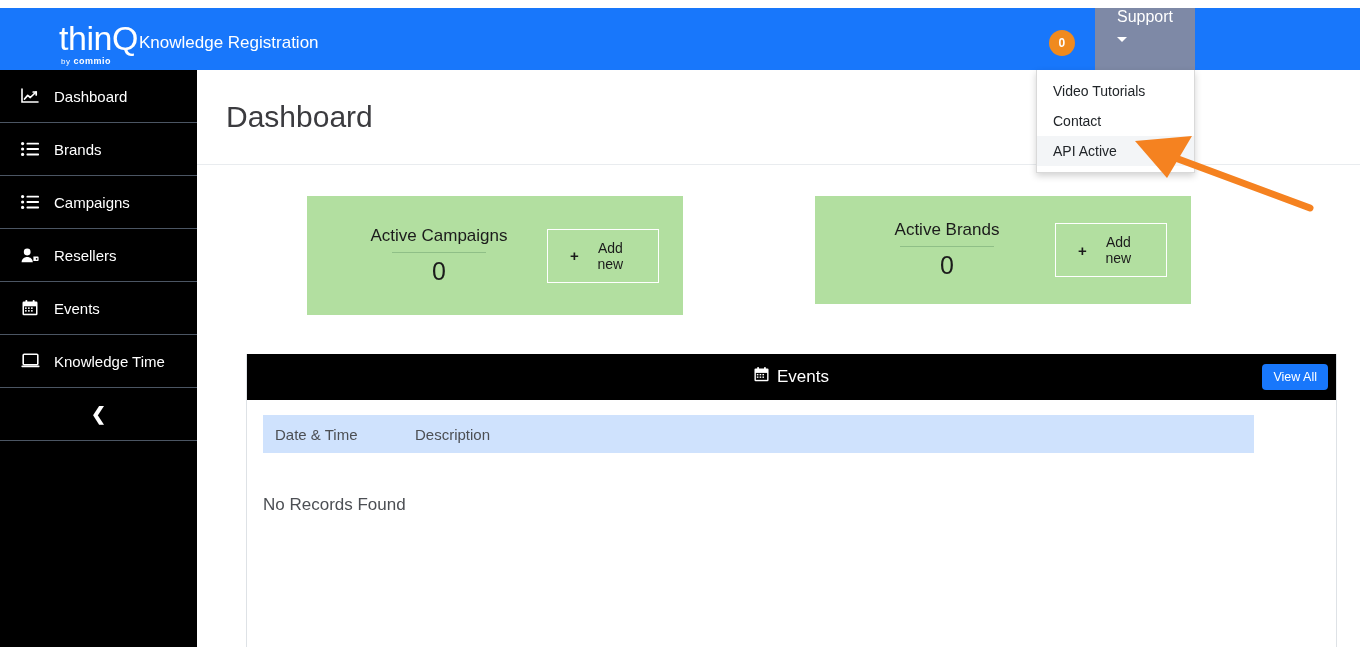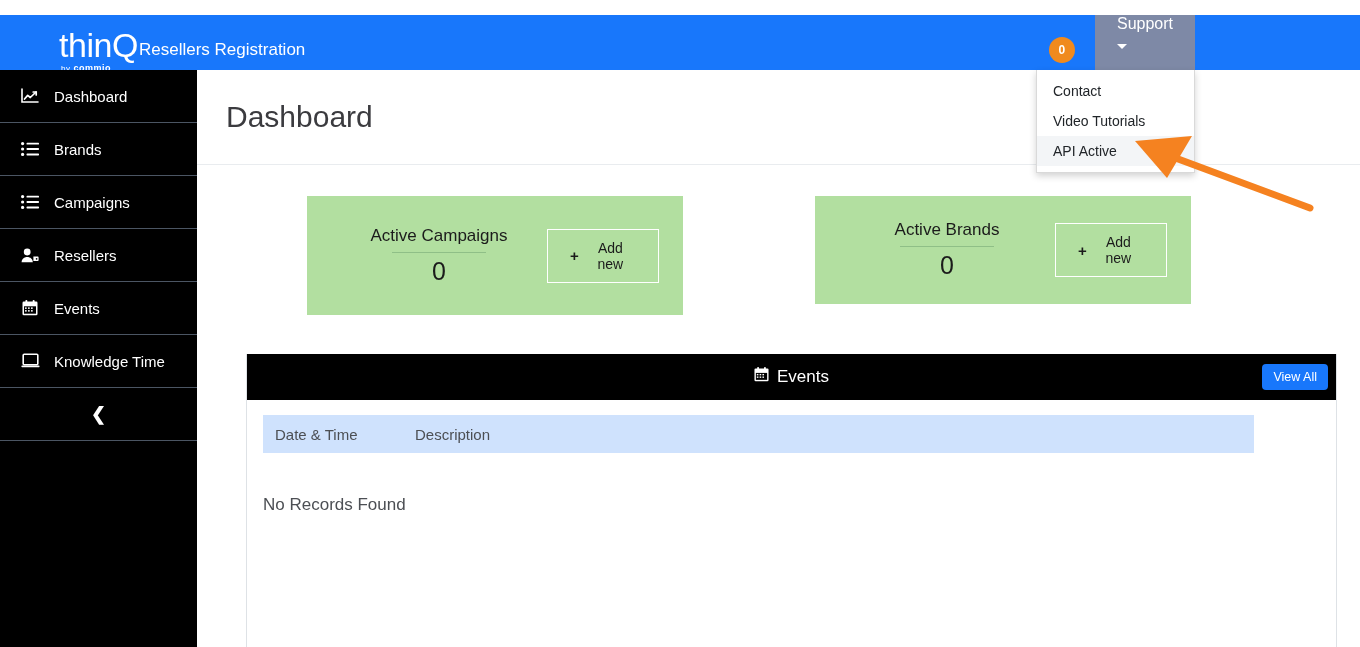--- a/index.html
+++ b/index.html
@@ -6,21 +6,21 @@
   html, body {
     width: 1360px; height: 647px;
     overflow: hidden;
     background: #ffffff;
     font-family: "Liberation Sans", sans-serif;
   }
   #app { position: relative; width: 1360px; height: 647px; }
 
   
   .topbar {
-    position: absolute; top: 15px; left: 0;
+    position: absolute; top: 8px; left: 0;
     width: 1360px; height: 70px;
     background: #1877fb;
     display: flex; align-items: center;
   }
   .brand {
     width: 197px; height: 70px;
     display: flex; align-items: center; justify-content: center;
     flex: 0 0 197px;
   }
   .logo-wrap {
@@ -241,33 +241,33 @@
   <div class="topbar">
     <div class="brand">
       <div class="logo-wrap">
         <div class="logo-main">thinQ</div>
         <div class="logo-sub">
           <span class="by">by</span>
           <span>commio</span>
         </div>
       </div>
     </div>
-    <div class="app-title">Resellers Registration</div>
+    <div class="app-title">Knowledge Registration</div>
     <div class="topbar-spacer"></div>
     <div class="count-badge">0</div>
     <div class="support-btn">
       <span>Support</span>
       <span class="caret-down"></span>
     </div>
     <div class="topbar-tail"></div>
   </div>
 
   <div class="dropdown">
+    <div class="dropdown-item">Video Tutorials</div>
     <div class="dropdown-item">Contact</div>
-    <div class="dropdown-item">Video Tutorials</div>
     <div class="dropdown-item active">API Active</div>
   </div>
 
   <div class="sidebar">
 
     <div class="side-item">
       <span class="side-icon">
         <svg width="18" height="16" viewBox="0 0 18 16" fill="none">
           <path d="M1 1v13h16" stroke="#fff" stroke-width="1.6" stroke-linecap="round"></path>
           <path d="M3.5 11l3.2-3.6 2.6 2.1L15 4" stroke="#fff" stroke-width="1.7" stroke-linecap="round" stroke-linejoin="round" fill="none"></path>

